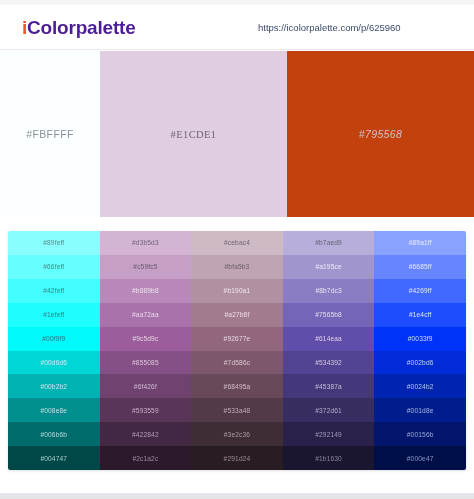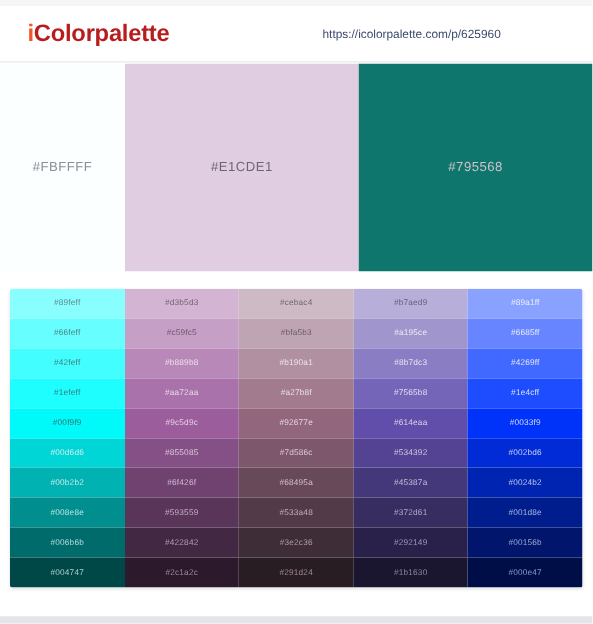--- a/index.html
+++ b/index.html
@@ -35,21 +35,21 @@
   }
   .logo {
     position: absolute;
     left: 22px; top: 12px;
     font-size: 19px;
     font-weight: bold;
     letter-spacing: -0.2px;
     white-space: nowrap;
   }
   .logo-i { color: #f4552b; }
-  .logo-rest { color: #b91c1c; }
+  .logo-rest { color: #4c1d95; }
   .site-url {
     position: absolute;
     left: 258px; top: 17px;
     font-size: 9.5px;
     color: #3b4a6b;
     white-space: nowrap;
   }
 
   
   .palette-band {
@@ -133,23 +133,23 @@
       <span class="logo-i">i</span><span class="logo-rest">Colorpalette</span>
     </div>
     <div class="site-url">https://icolorpalette.com/p/625960</div>
   </div>
 
   <div class="palette-band">
     <div class="band-swatch first" id="bs0" style="background: rgb(251, 255, 255);">
       <span class="band-label" style="color: rgb(138, 143, 153);">#FBFFFF</span>
     </div>
     <div class="band-swatch mid" id="bs1" style="background: rgb(225, 205, 225);">
-      <span class="band-label" style="color: rgb(110, 100, 114);">#E1CDE1</span>
+      <span class="band-label" style="color: rgb(110, 100, 114); font-family: Liberation Serif, serif;">#E1CDE1</span>
     </div>
-    <div class="band-swatch mid" id="bs2" style="background: #0f766e;">
+    <div class="band-swatch mid" id="bs2" style="background: #c2410c; font-style: italic;">
       <span class="band-label" style="color: rgb(207, 194, 201);">#795568</span>
     </div>
   </div>
 
   <div class="grid-wrap">
     <div class="grid" id="shades-grid">
         <div class="grid-col">
           <div class="grid-cell" style="background: rgb(137, 254, 255);">
             <span class="cell-label" style="color: rgb(90, 140, 141);">#89feff</span>
           </div>

